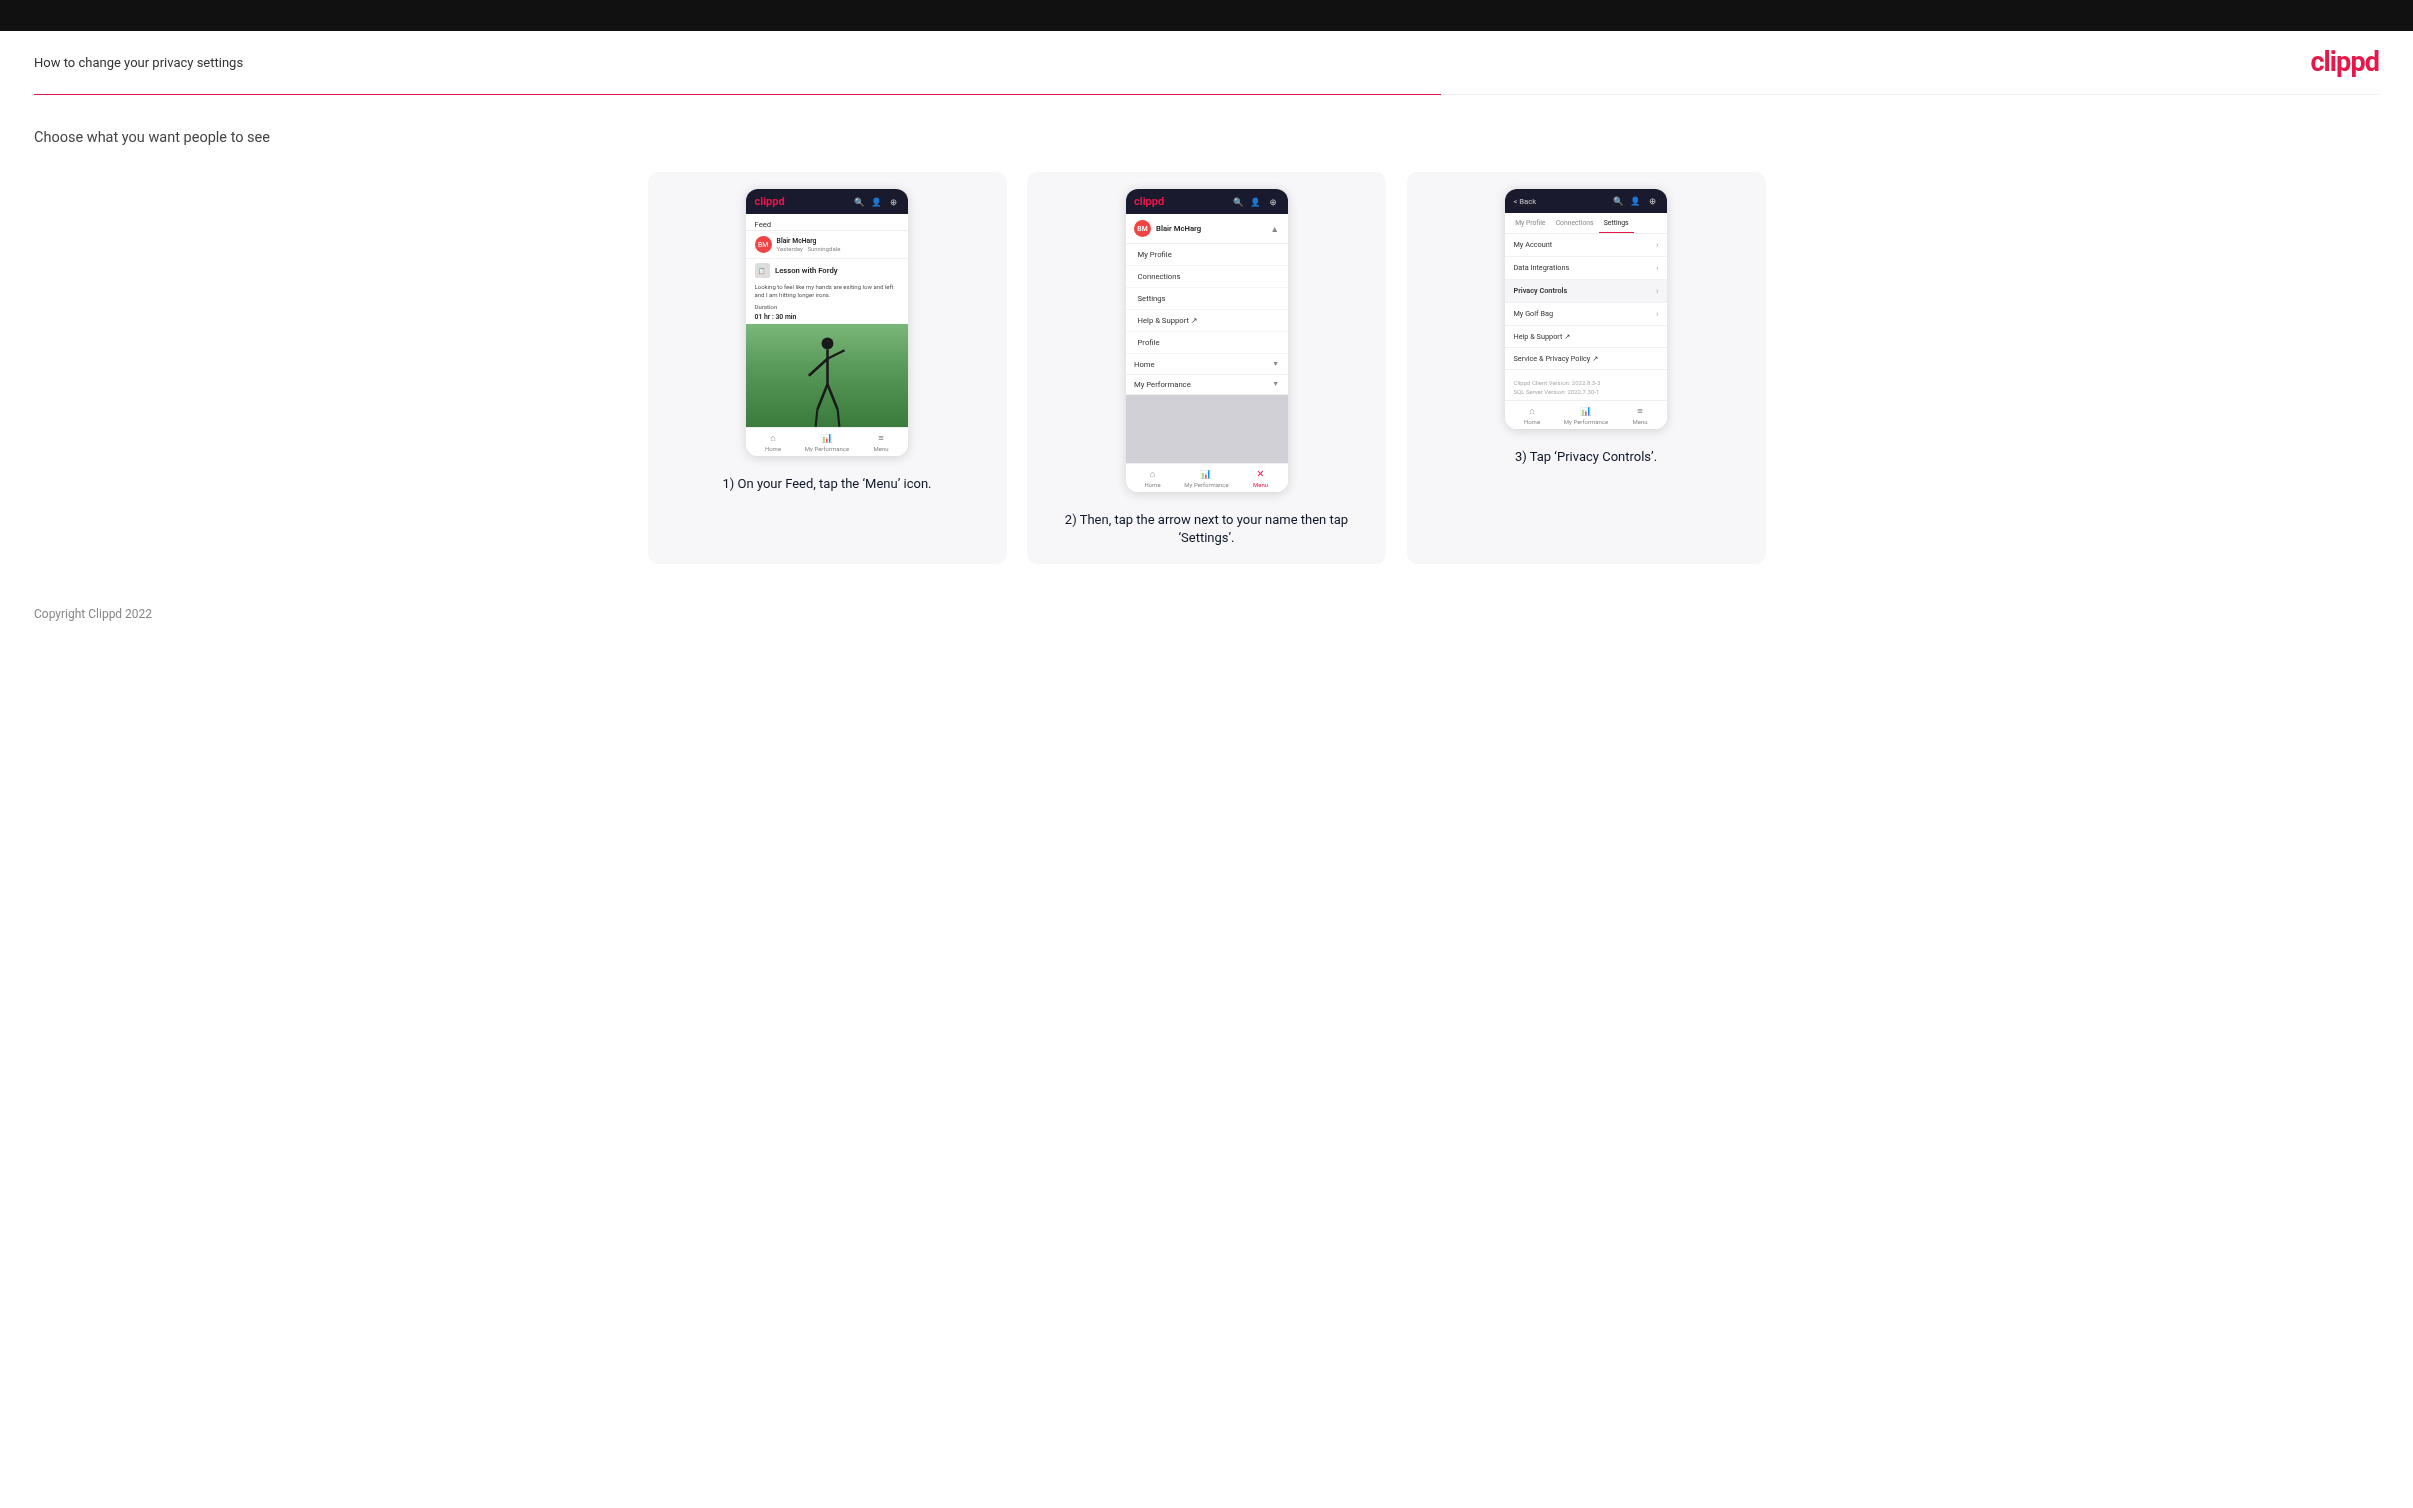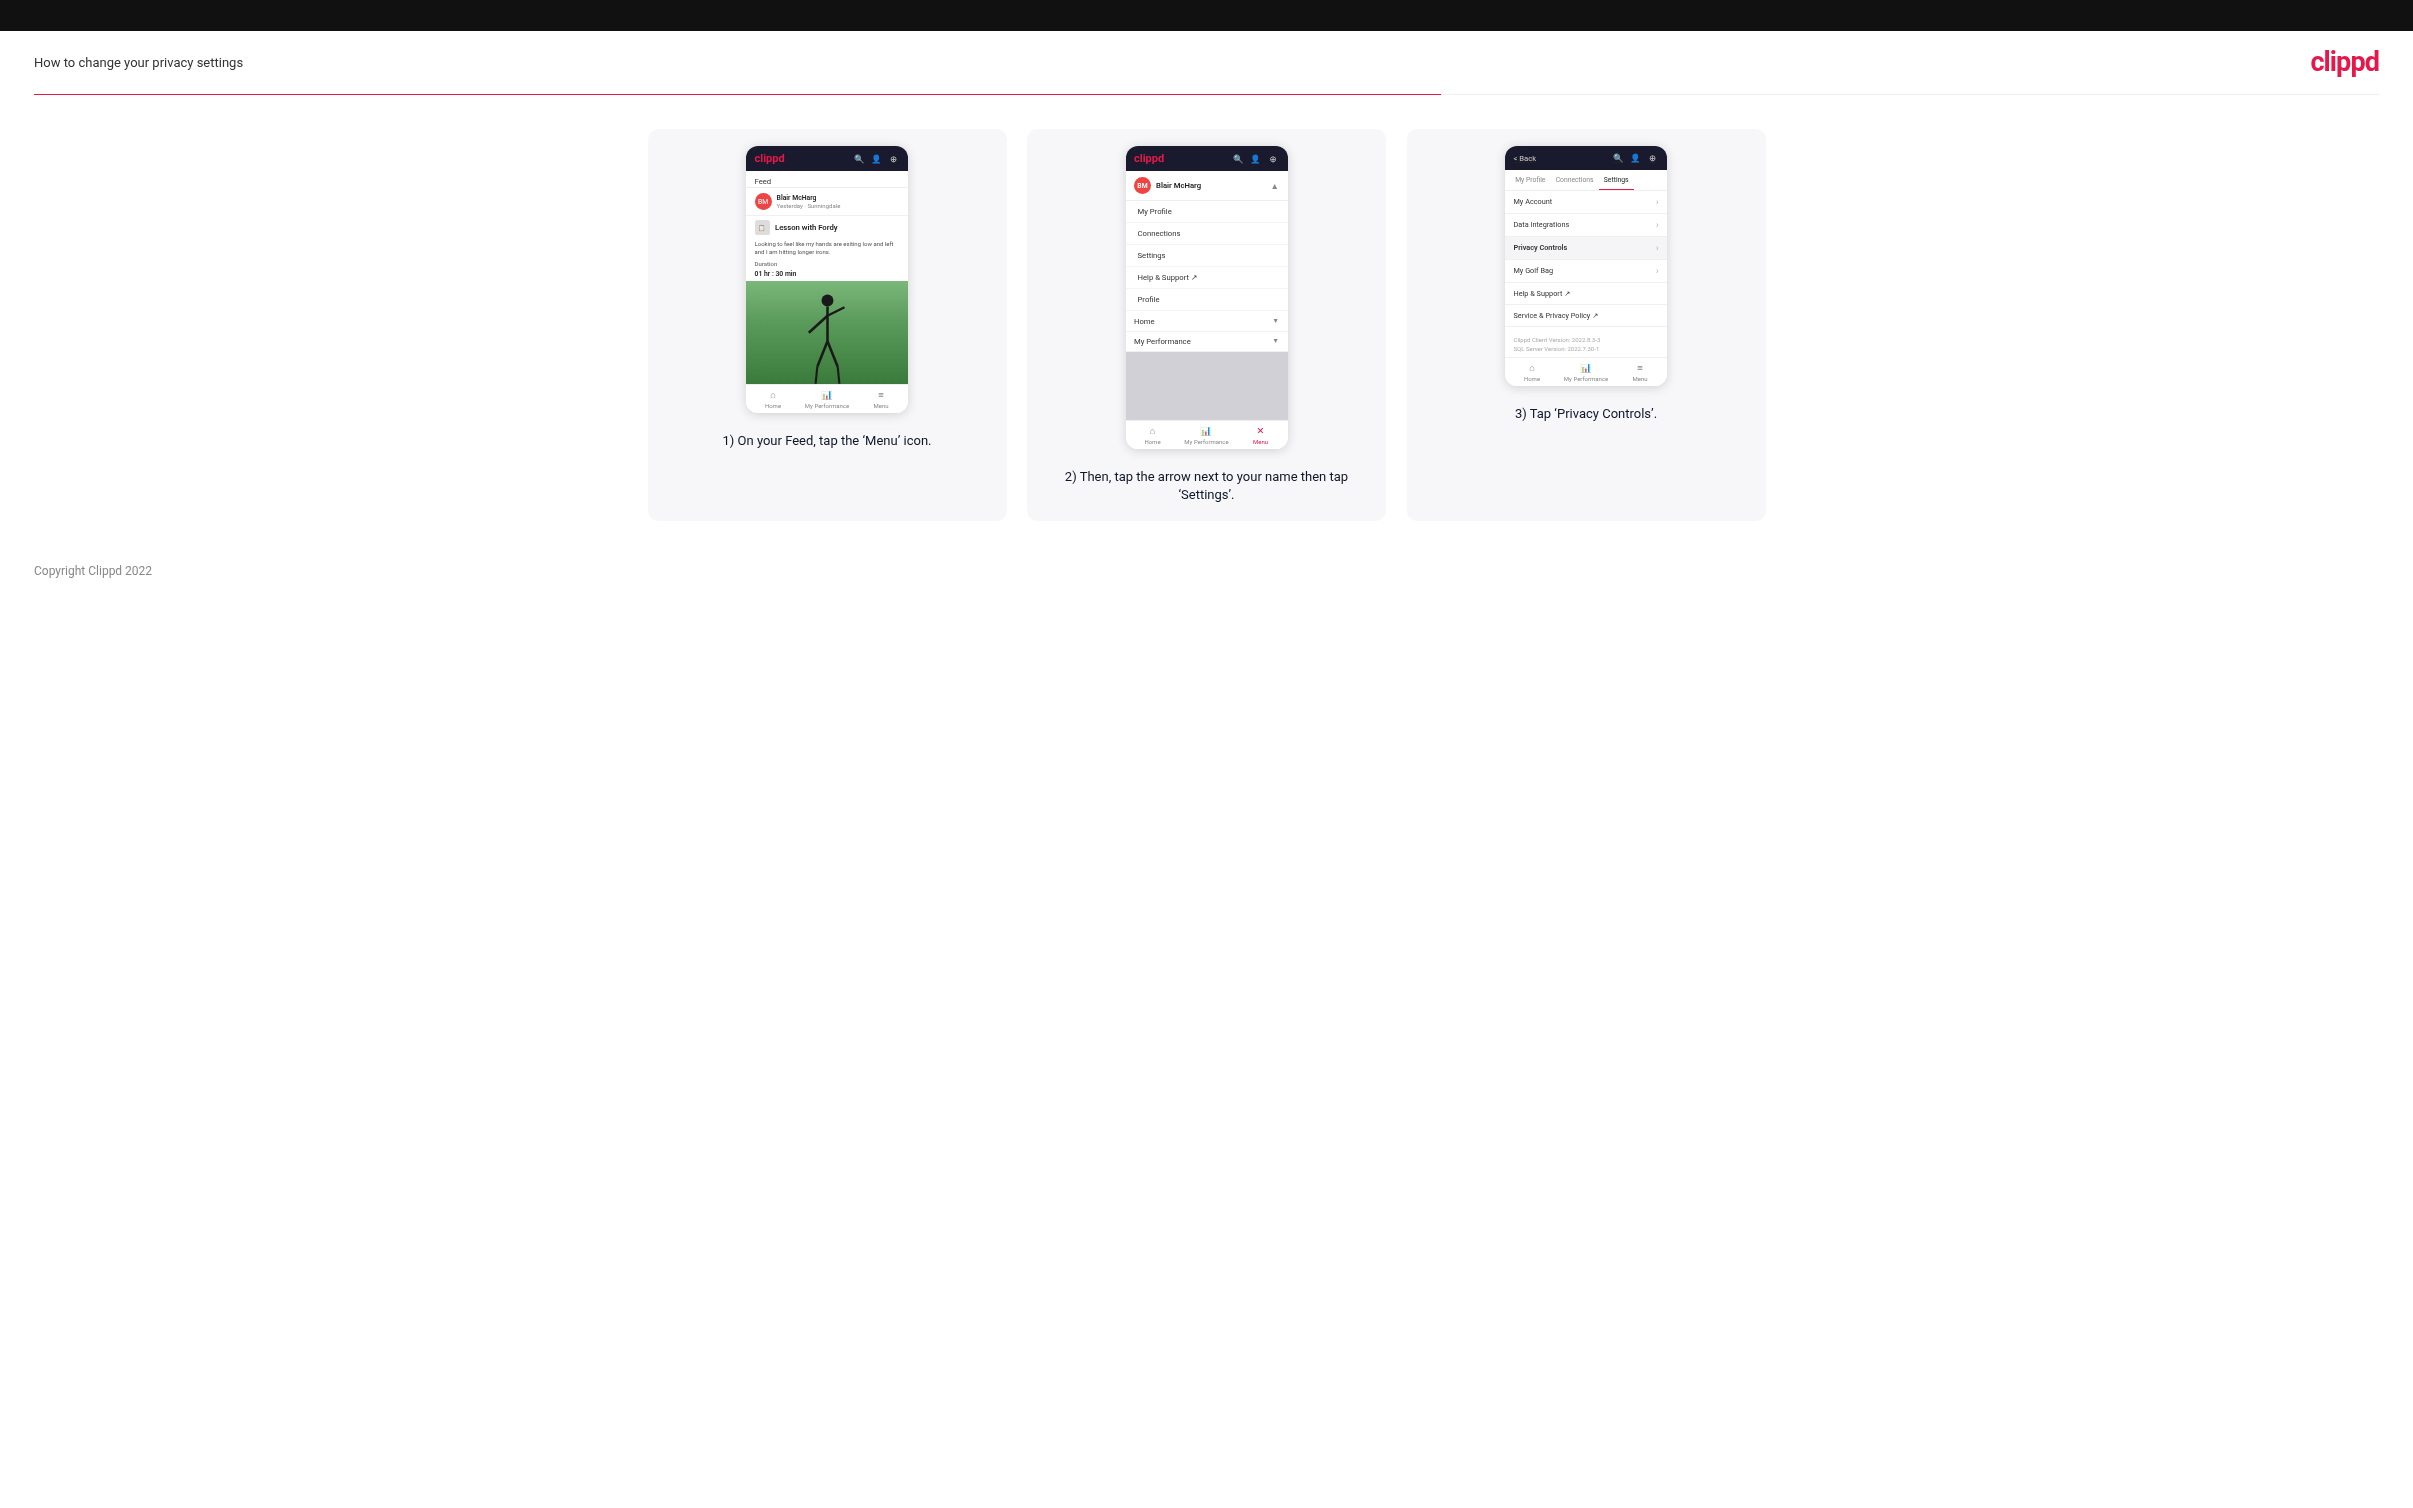--- a/index.html
+++ b/index.html
@@ -348,20 +348,21 @@
 <div class="top-bar"></div>
 
 <div class="header">
   <span class="header-title">How to change your privacy settings</span>
   <span class="logo">clippd</span>
 </div>
 
 <div class="header-divider"></div>
 
 <div class="main">
+  <div class="page-subheading">Choose what you want people to see</div>
 
   <div class="steps-container">
 
     <div class="step-card">
       <div class="phone-mockup">
 
         <div class="app-bar">
           <span class="app-bar-logo">clippd</span>
           <div class="app-bar-icons">
             <span class="app-bar-icon">🔍</span>

